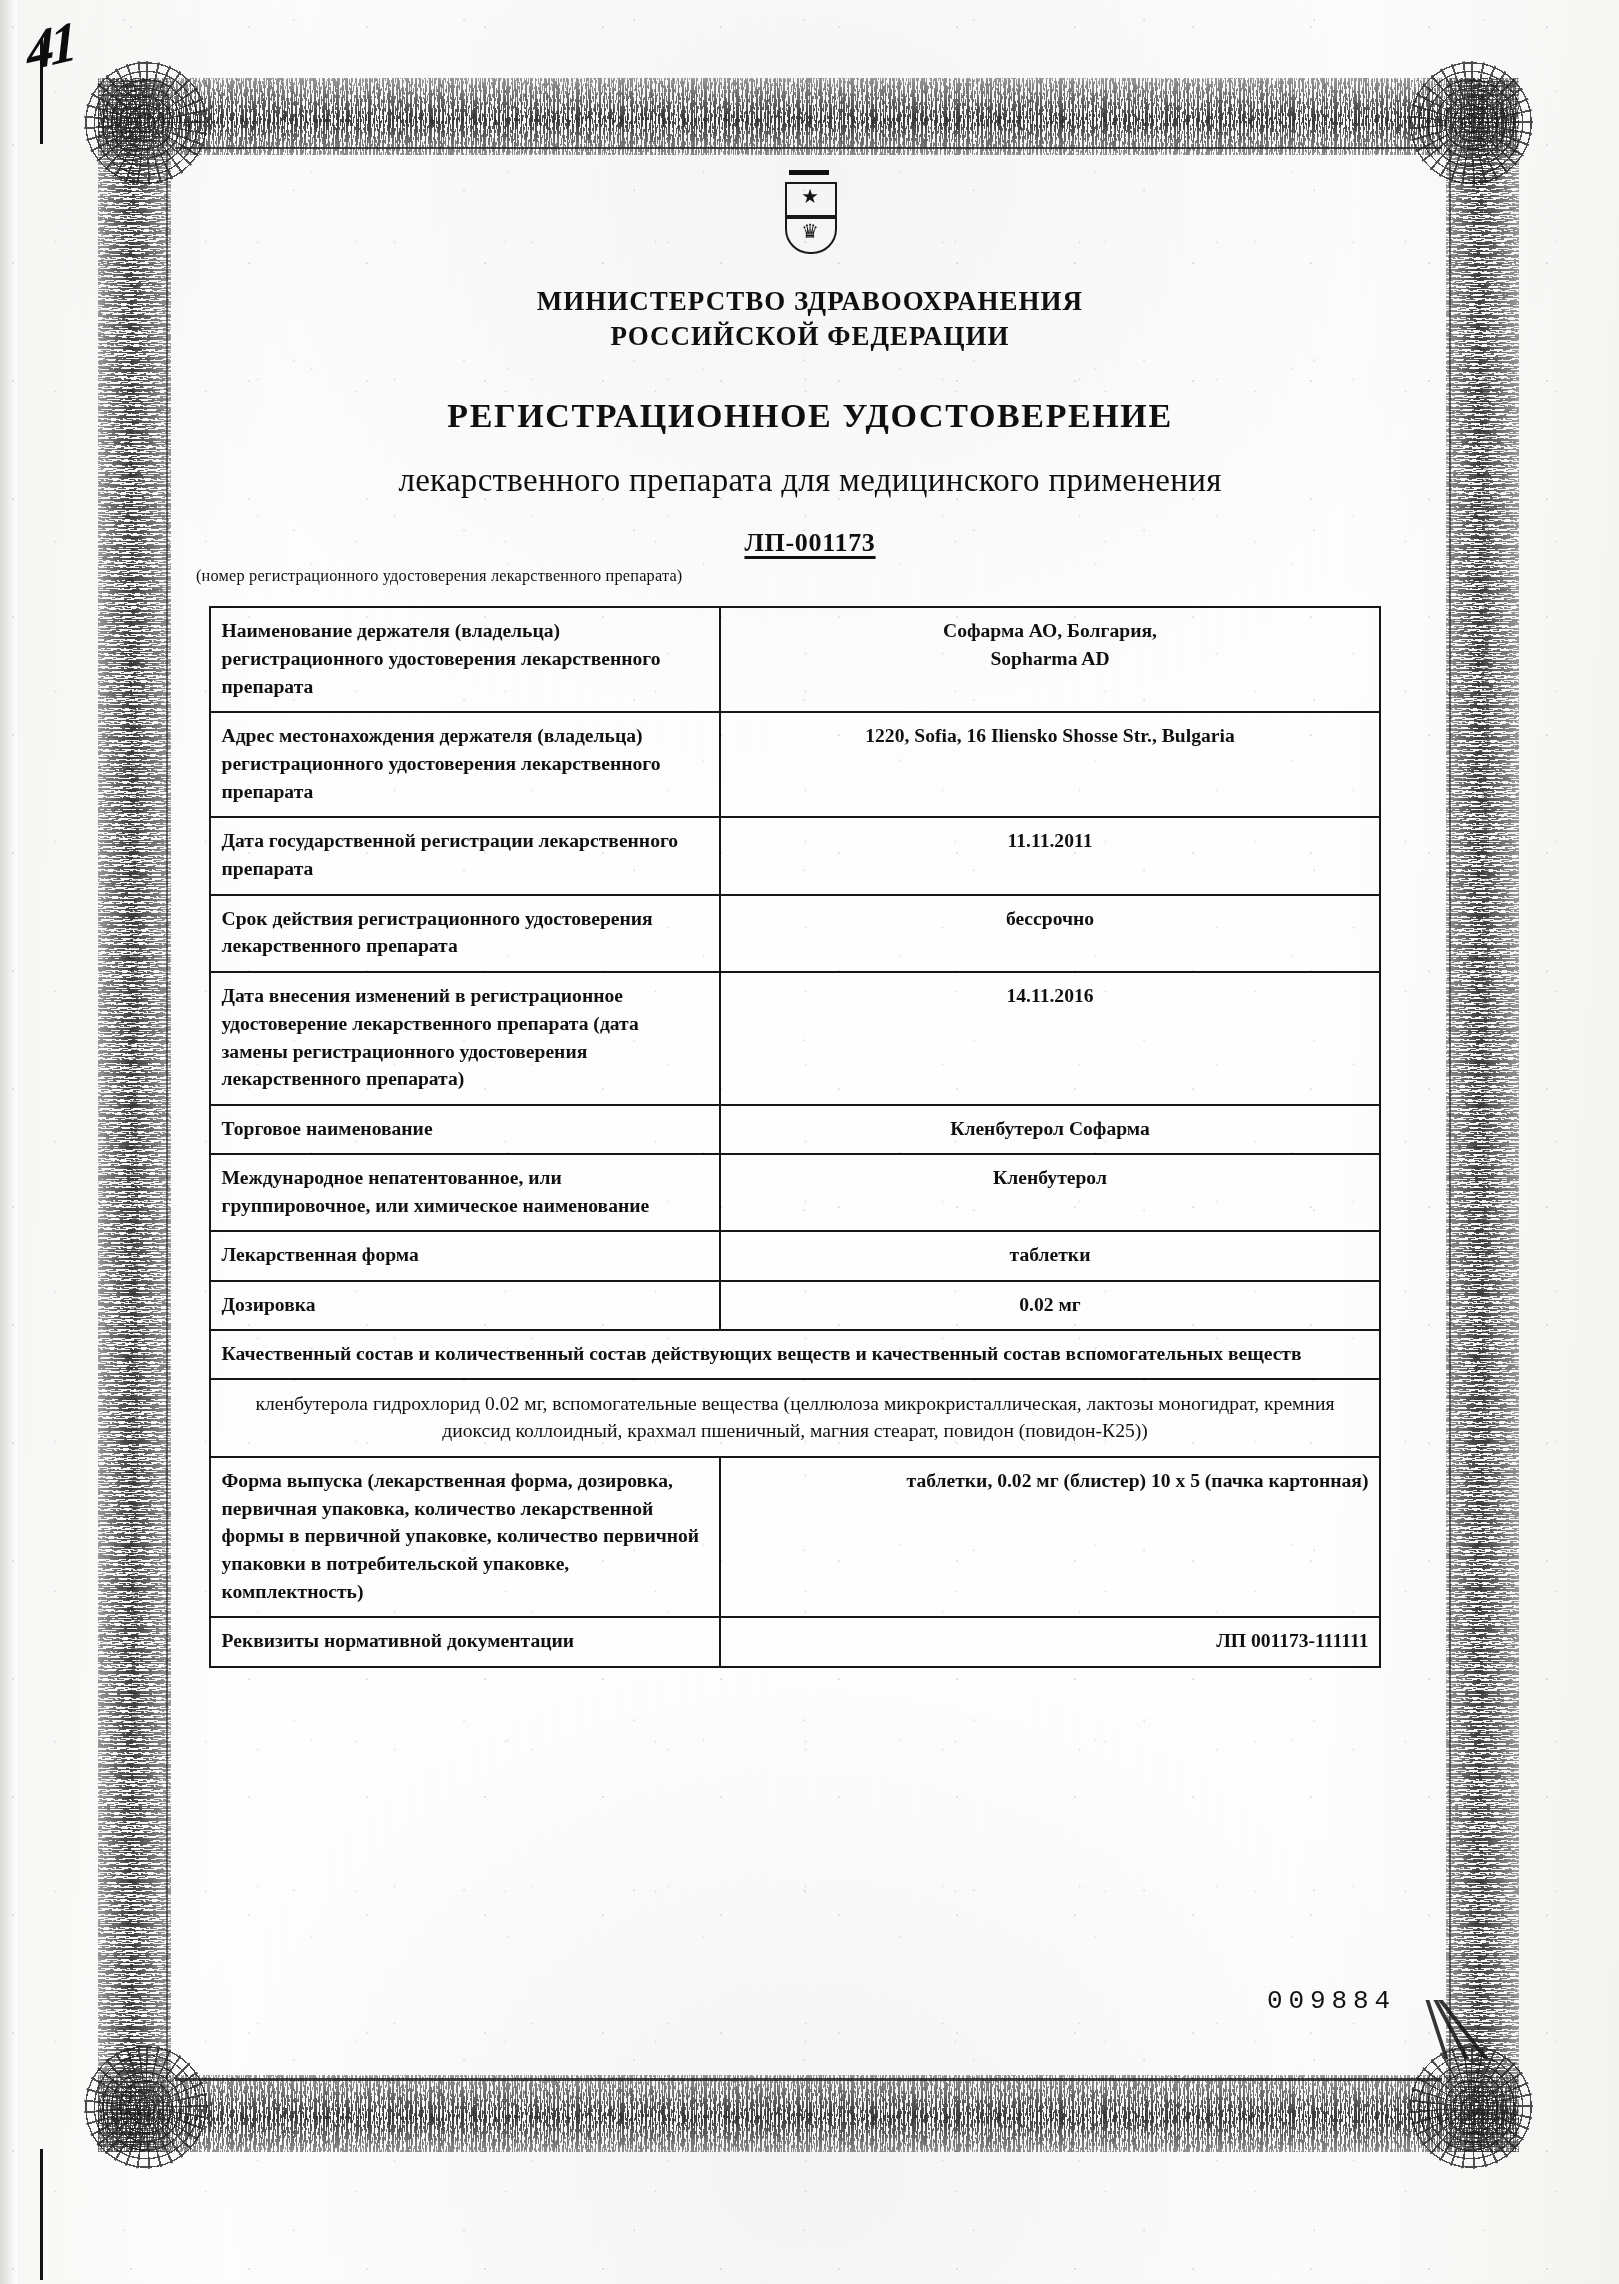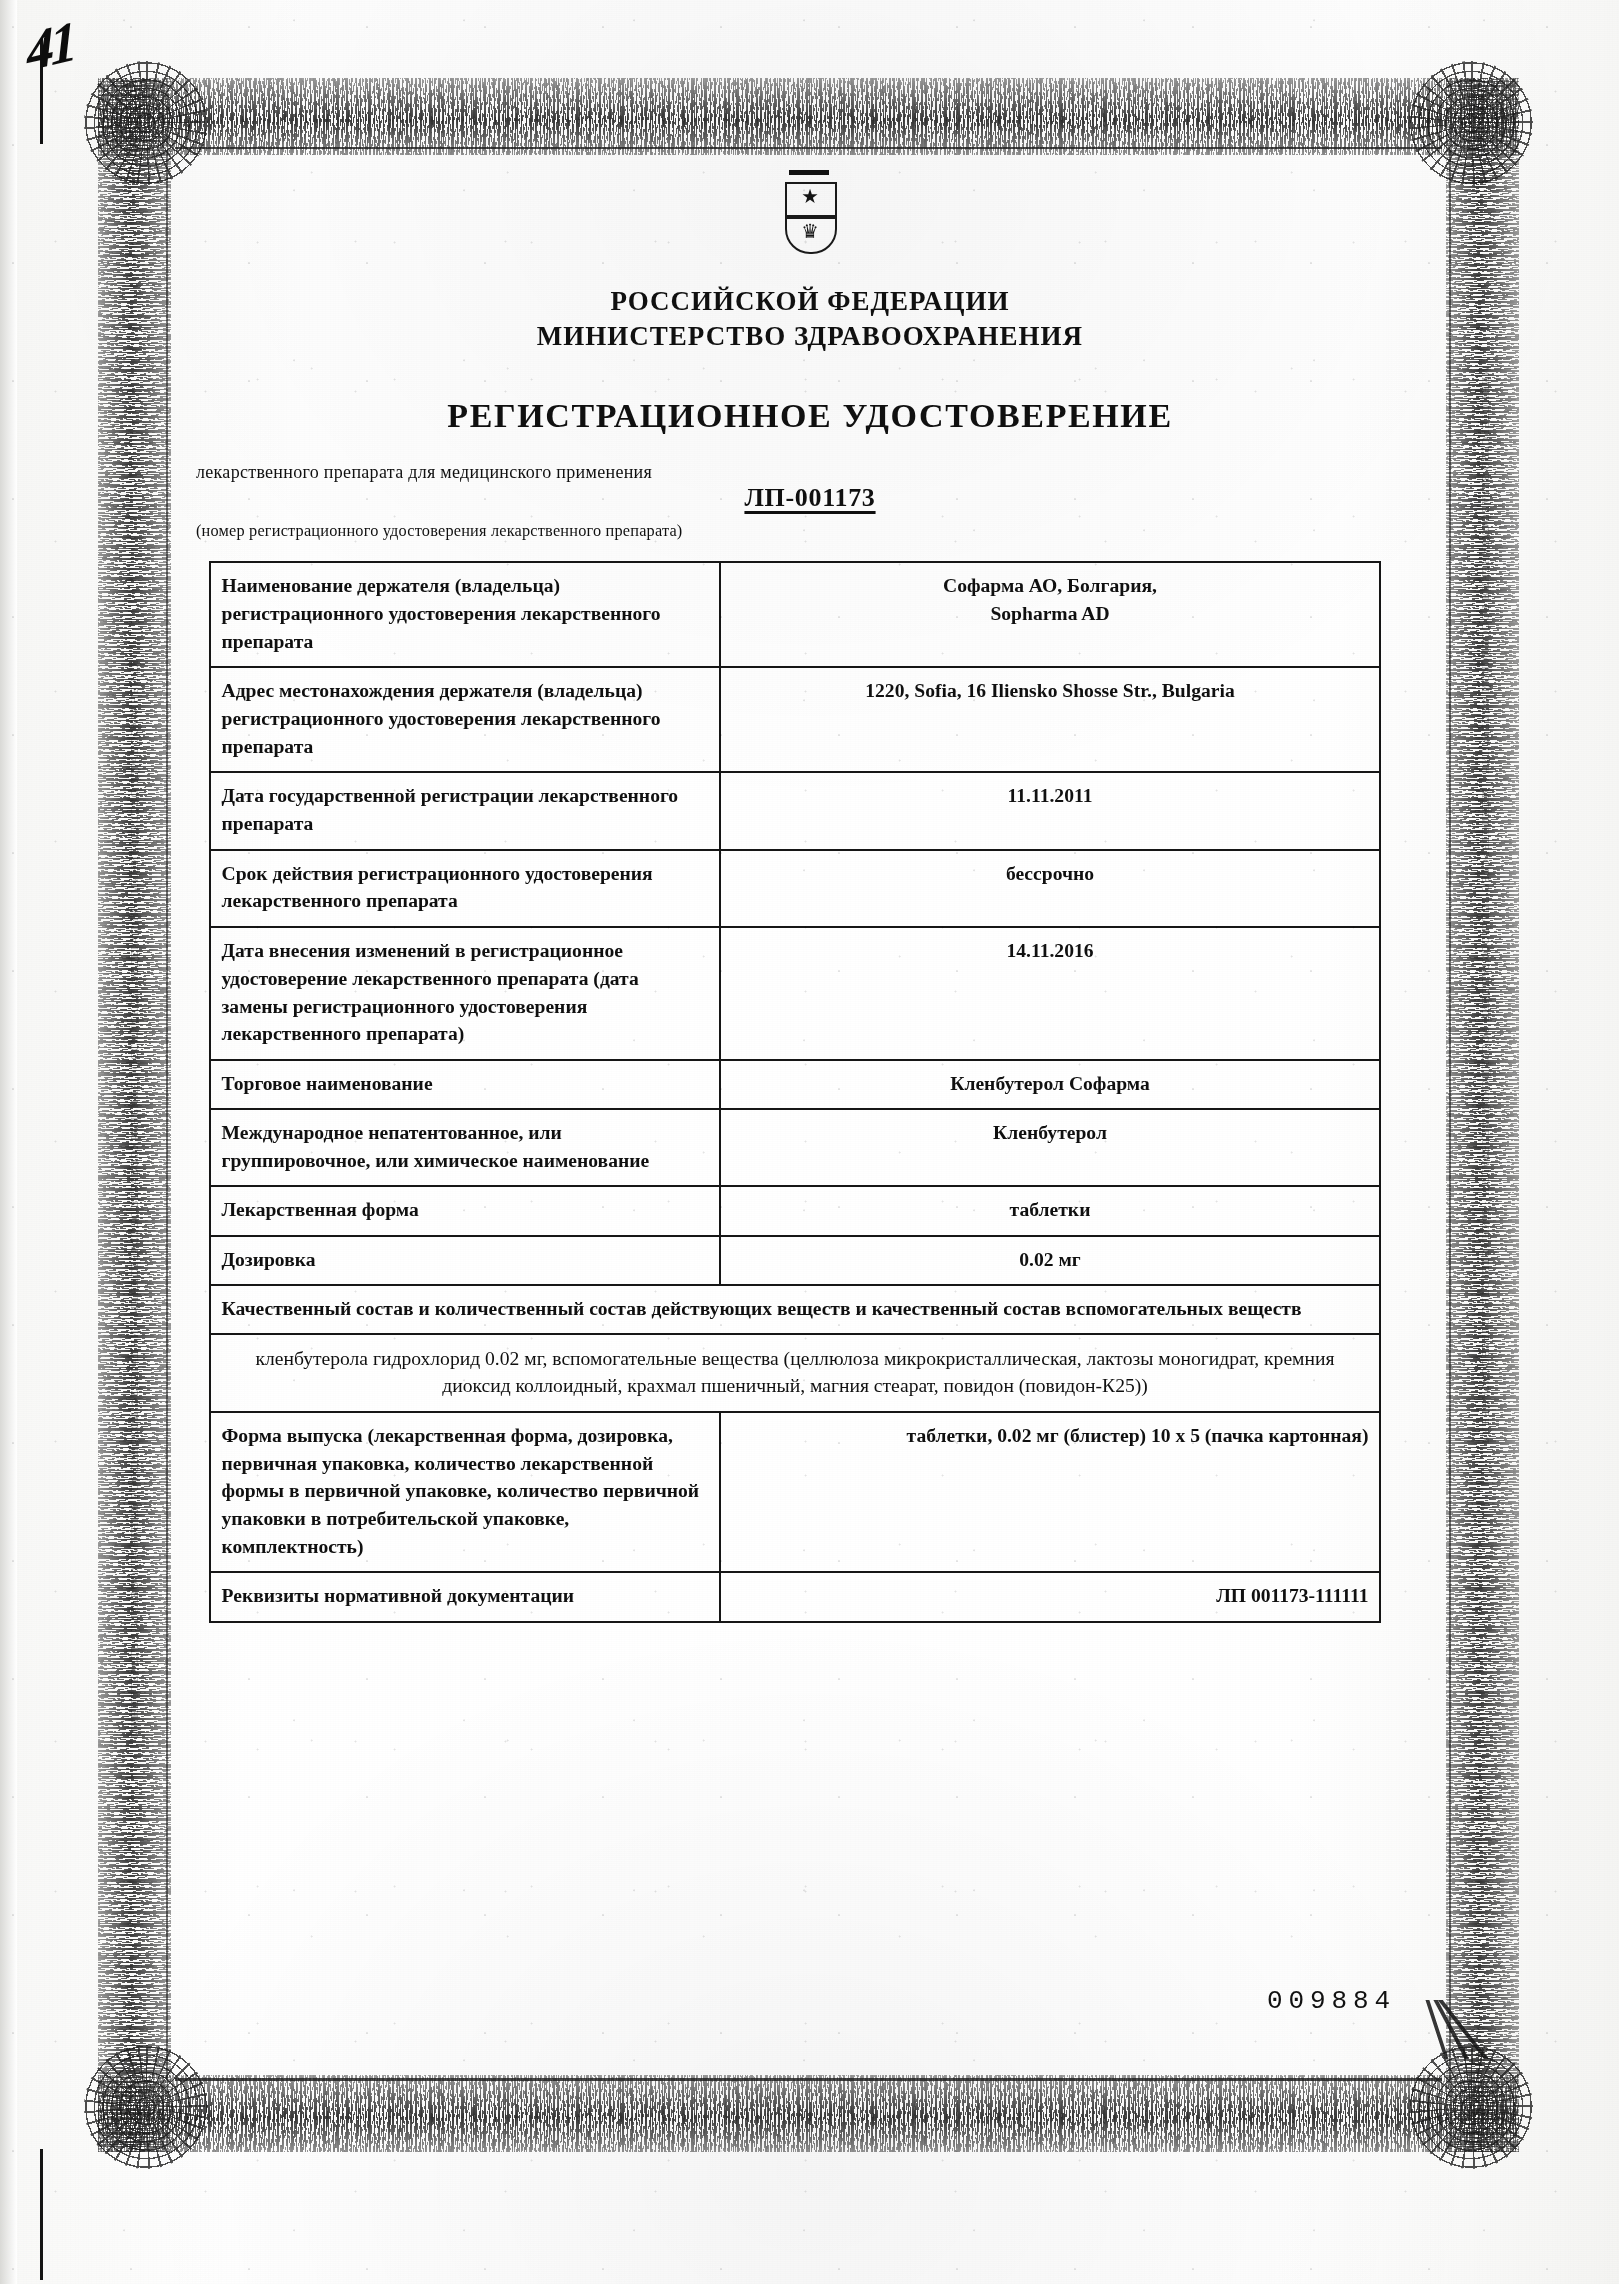--- a/index.html
+++ b/index.html
@@ -119,21 +119,21 @@
 
   .ministry{
     text-align:center;font-weight:700;font-size:27px;letter-spacing:1px;
     line-height:1.28;margin-bottom:44px;
   }
   .doc-title{
     text-align:center;font-weight:700;font-size:34px;letter-spacing:1.6px;
     margin-bottom:27.4px;
   }
   .doc-sub{
-    text-align:left;font-size:18px;letter-spacing:0.3px;
+    text-align:center;font-size:33px;letter-spacing:0.3px;margin-bottom:29px;
   }
   .reg-no{
     text-align:center;font-weight:700;font-size:26px;letter-spacing:0.7px;
     text-decoration:underline;text-underline-offset:4.6px;text-decoration-thickness:2.6px;
     margin-bottom:7.8px;
   }
   .reg-no-cap{
     text-align:left;font-size:16.3px;letter-spacing:0.2px;margin-bottom:20px;
   }
 
@@ -216,22 +216,22 @@
 
     <div id="arms">
       <div class="bar"></div>
       <div class="shield-top"></div>
       <div class="glyph g1">★</div>
       <div class="shield-bot"></div>
       <div class="glyph g2">♛</div>
     </div>
 
     <div class="ministry">
+      <div>МИНИСТЕРСТВО ЗДРАВООХРАНЕНИЯ</div>
       <div>РОССИЙСКОЙ ФЕДЕРАЦИИ</div>
-      <div>МИНИСТЕРСТВО ЗДРАВООХРАНЕНИЯ</div>
     </div>
 
     <div class="doc-title">РЕГИСТРАЦИОННОЕ УДОСТОВЕРЕНИЕ</div>
     <div class="doc-sub">лекарственного препарата для медицинского применения</div>
     <div class="reg-no">ЛП-001173</div>
     <div class="reg-no-cap">(номер регистрационного удостоверения лекарственного препарата)</div>
 
     <table class="cert">
       <tbody>
         <tr>

